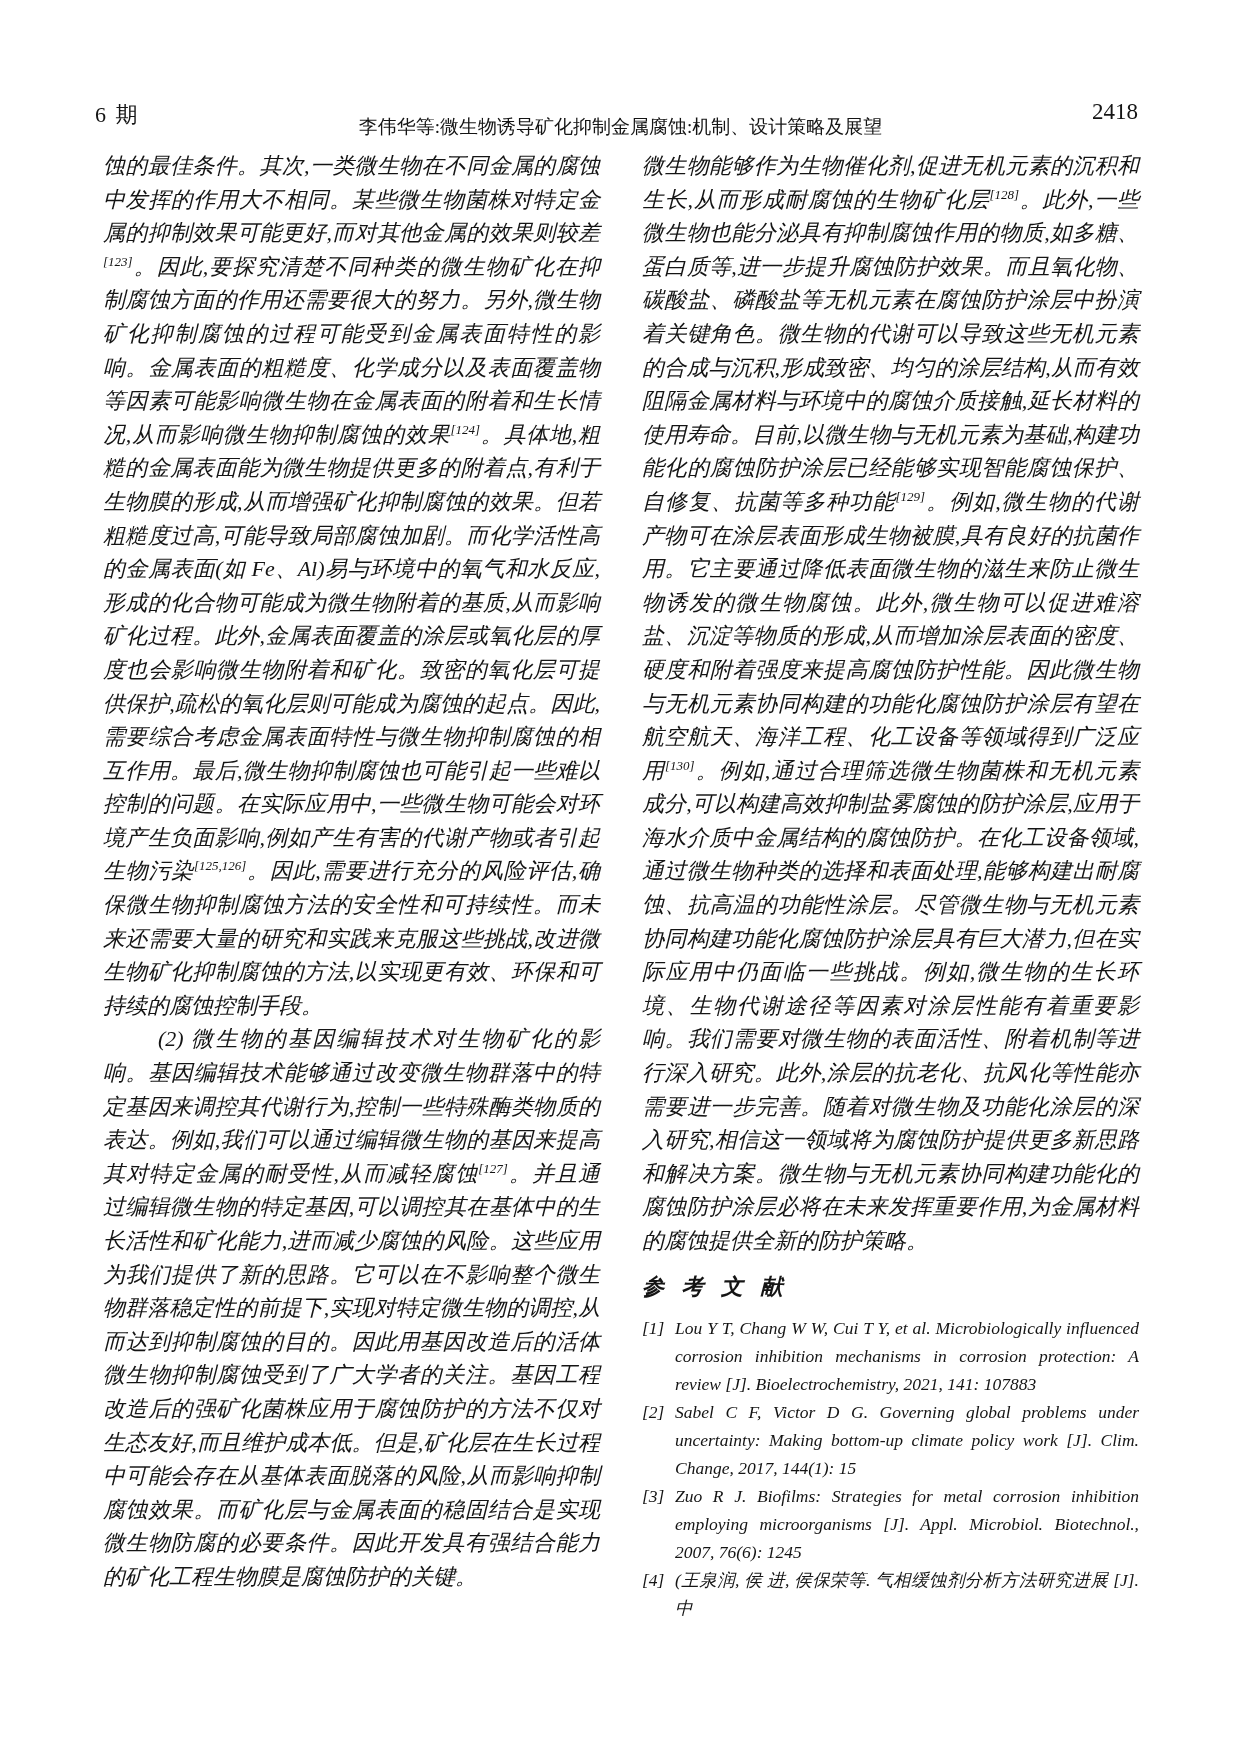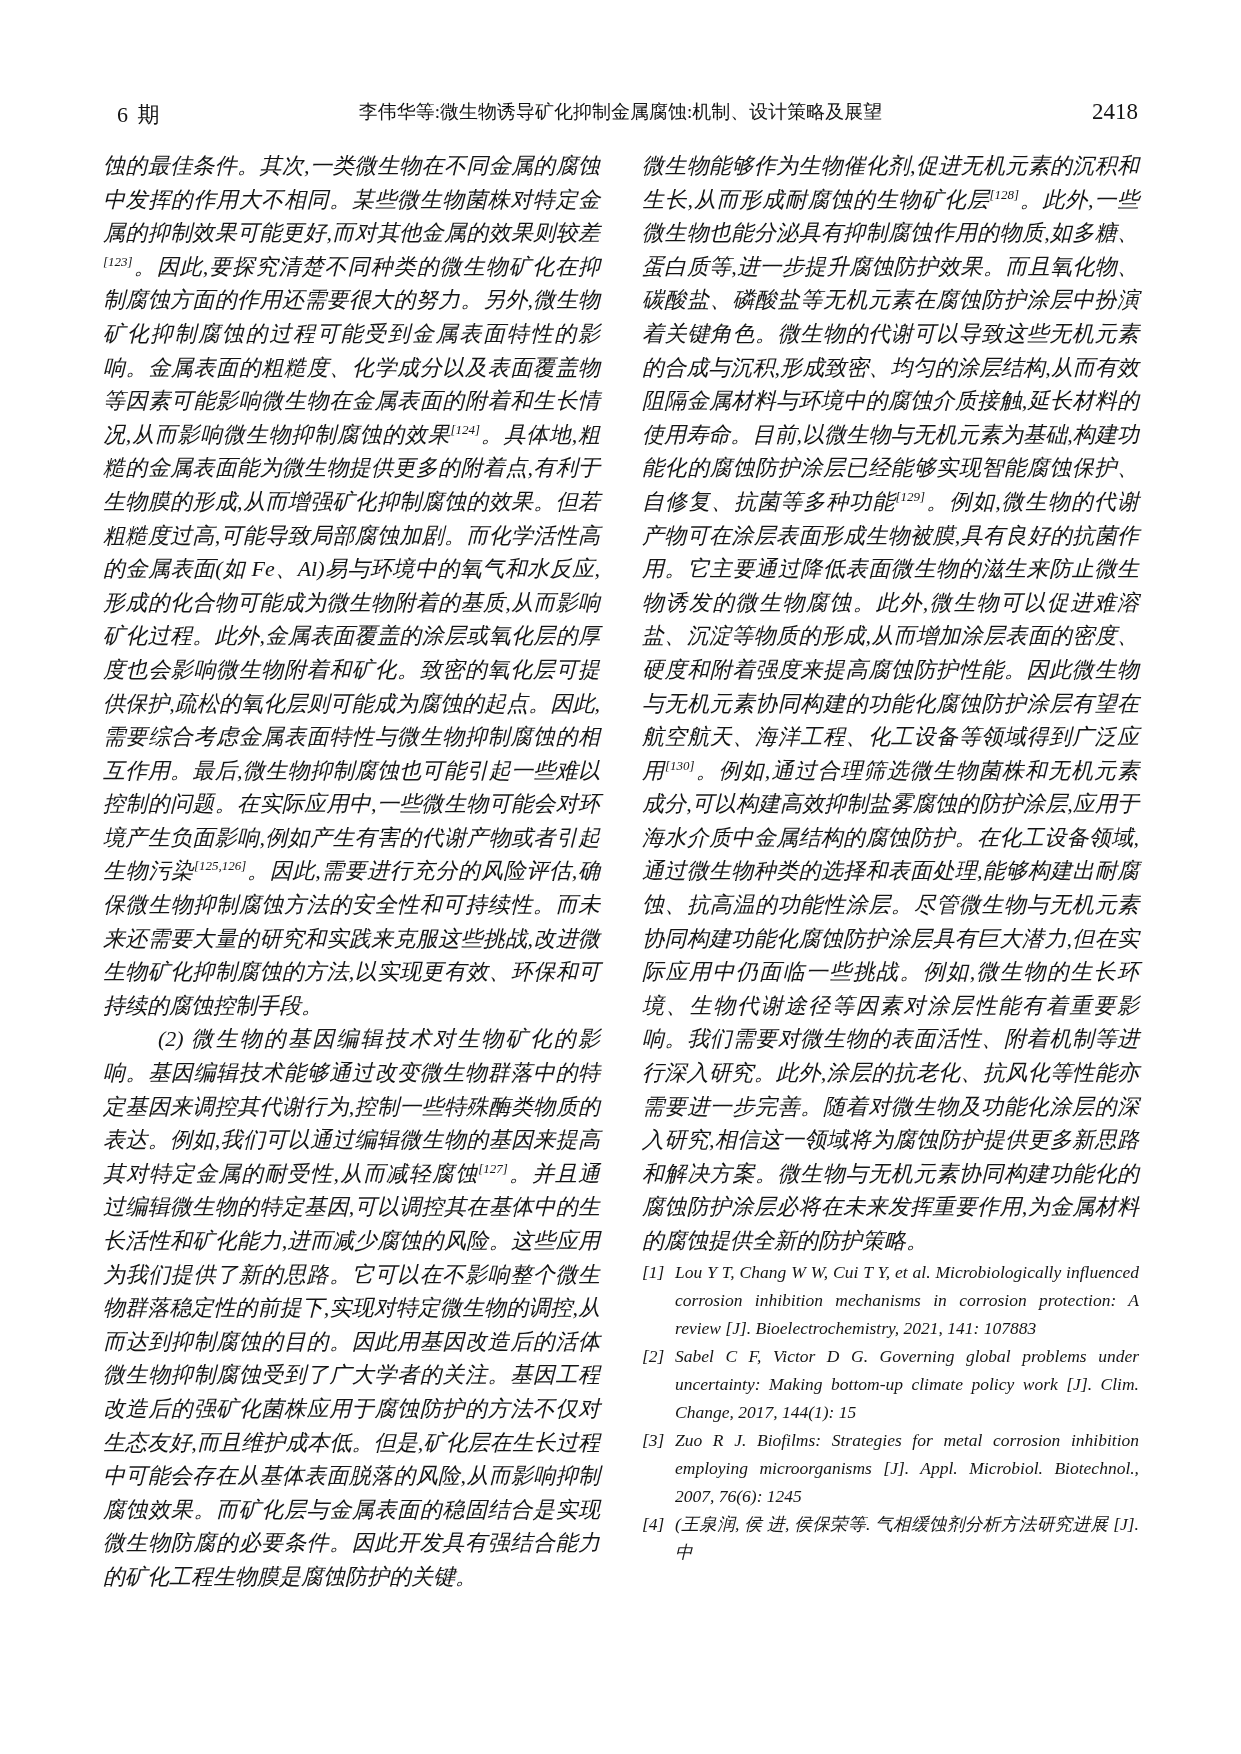--- a/index.html
+++ b/index.html
@@ -12,31 +12,31 @@
     width: 1241px;
     height: 1754px;
     background: #ffffff;
     color: #141414;
     font-family: "Liberation Serif", serif;
     overflow: hidden;
   }
   
   .hdr-issue {
     position: absolute;
-    left: 117px;
+    left: 95px;
     top: 100px;
     font-size: 22px;
     letter-spacing: 2px;
     white-space: nowrap;
   }
   .hdr-title {
     position: absolute;
     left: 0;
     right: 0;
-    top: 99px;
+    top: 114px;
     text-align: center;
     font-size: 19px;
     white-space: nowrap;
   }
   .hdr-page {
     position: absolute;
     right: 103px;
     top: 99px;
     font-size: 23px;
     white-space: nowrap;
@@ -104,20 +104,21 @@
 
   <div class="col col-left">
       <p class="para">蚀的最佳条件。其次,一类微生物在不同金属的腐蚀中发挥的作用大不相同。某些微生物菌株对特定金属的抑制效果可能更好,而对其他金属的效果则较差<sup class="cite">[123]</sup>。因此,要探究清楚不同种类的微生物矿化在抑制腐蚀方面的作用还需要很大的努力。另外,微生物矿化抑制腐蚀的过程可能受到金属表面特性的影响。金属表面的粗糙度、化学成分以及表面覆盖物等因素可能影响微生物在金属表面的附着和生长情况,从而影响微生物抑制腐蚀的效果<sup class="cite">[124]</sup>。具体地,粗糙的金属表面能为微生物提供更多的附着点,有利于生物膜的形成,从而增强矿化抑制腐蚀的效果。但若粗糙度过高,可能导致局部腐蚀加剧。而化学活性高的金属表面(如 Fe、Al)易与环境中的氧气和水反应,形成的化合物可能成为微生物附着的基质,从而影响矿化过程。此外,金属表面覆盖的涂层或氧化层的厚度也会影响微生物附着和矿化。致密的氧化层可提供保护,疏松的氧化层则可能成为腐蚀的起点。因此,需要综合考虑金属表面特性与微生物抑制腐蚀的相互作用。最后,微生物抑制腐蚀也可能引起一些难以控制的问题。在实际应用中,一些微生物可能会对环境产生负面影响,例如产生有害的代谢产物或者引起生物污染<sup class="cite">[125,126]</sup>。因此,需要进行充分的风险评估,确保微生物抑制腐蚀方法的安全性和可持续性。而未来还需要大量的研究和实践来克服这些挑战,改进微生物矿化抑制腐蚀的方法,以实现更有效、环保和可持续的腐蚀控制手段。</p>
       <p class="para indent">(2) 微生物的基因编辑技术对生物矿化的影响。基因编辑技术能够通过改变微生物群落中的特定基因来调控其代谢行为,控制一些特殊酶类物质的表达。例如,我们可以通过编辑微生物的基因来提高其对特定金属的耐受性,从而减轻腐蚀<sup class="cite">[127]</sup>。并且通过编辑微生物的特定基因,可以调控其在基体中的生长活性和矿化能力,进而减少腐蚀的风险。这些应用为我们提供了新的思路。它可以在不影响整个微生物群落稳定性的前提下,实现对特定微生物的调控,从而达到抑制腐蚀的目的。因此用基因改造后的活体微生物抑制腐蚀受到了广大学者的关注。基因工程改造后的强矿化菌株应用于腐蚀防护的方法不仅对生态友好,而且维护成本低。但是,矿化层在生长过程中可能会存在从基体表面脱落的风险,从而影响抑制腐蚀效果。而矿化层与金属表面的稳固结合是实现微生物防腐的必要条件。因此开发具有强结合能力的矿化工程生物膜是腐蚀防护的关键。</p>
     </div>
 
   <div class="col col-right">
     <div>
         <p class="para">微生物能够作为生物催化剂,促进无机元素的沉积和生长,从而形成耐腐蚀的生物矿化层<sup class="cite">[128]</sup>。此外,一些微生物也能分泌具有抑制腐蚀作用的物质,如多糖、蛋白质等,进一步提升腐蚀防护效果。而且氧化物、碳酸盐、磷酸盐等无机元素在腐蚀防护涂层中扮演着关键角色。微生物的代谢可以导致这些无机元素的合成与沉积,形成致密、均匀的涂层结构,从而有效阻隔金属材料与环境中的腐蚀介质接触,延长材料的使用寿命。目前,以微生物与无机元素为基础,构建功能化的腐蚀防护涂层已经能够实现智能腐蚀保护、自修复、抗菌等多种功能<sup class="cite">[129]</sup>。例如,微生物的代谢产物可在涂层表面形成生物被膜,具有良好的抗菌作用。它主要通过降低表面微生物的滋生来防止微生物诱发的微生物腐蚀。此外,微生物可以促进难溶盐、沉淀等物质的形成,从而增加涂层表面的密度、硬度和附着强度来提高腐蚀防护性能。因此微生物与无机元素协同构建的功能化腐蚀防护涂层有望在航空航天、海洋工程、化工设备等领域得到广泛应用<sup class="cite">[130]</sup>。例如,通过合理筛选微生物菌株和无机元素成分,可以构建高效抑制盐雾腐蚀的防护涂层,应用于海水介质中金属结构的腐蚀防护。在化工设备领域,通过微生物种类的选择和表面处理,能够构建出耐腐蚀、抗高温的功能性涂层。尽管微生物与无机元素协同构建功能化腐蚀防护涂层具有巨大潜力,但在实际应用中仍面临一些挑战。例如,微生物的生长环境、生物代谢途径等因素对涂层性能有着重要影响。我们需要对微生物的表面活性、附着机制等进行深入研究。此外,涂层的抗老化、抗风化等性能亦需要进一步完善。随着对微生物及功能化涂层的深入研究,相信这一领域将为腐蚀防护提供更多新思路和解决方案。微生物与无机元素协同构建功能化的腐蚀防护涂层必将在未来发挥重要作用,为金属材料的腐蚀提供全新的防护策略。</p>
       </div>
+    <h2 class="refs-heading">参 考 文 献</h2>
     <div class="refs">
         <div class="ref">
           <span class="ref-label">[1]</span>
           <span class="ref-line">Lou Y T, Chang W W, Cui T Y, et al. Microbiologically influenced corrosion inhibition mechanisms in corrosion protection: A review [J]. Bioelectrochemistry, 2021, 141: 107883</span>
         </div>
         <div class="ref">
           <span class="ref-label">[2]</span>
           <span class="ref-line">Sabel C F, Victor D G. Governing global problems under uncertainty: Making bottom-up climate policy work [J]. Clim. Change, 2017, 144(1): 15</span>
         </div>
         <div class="ref">

